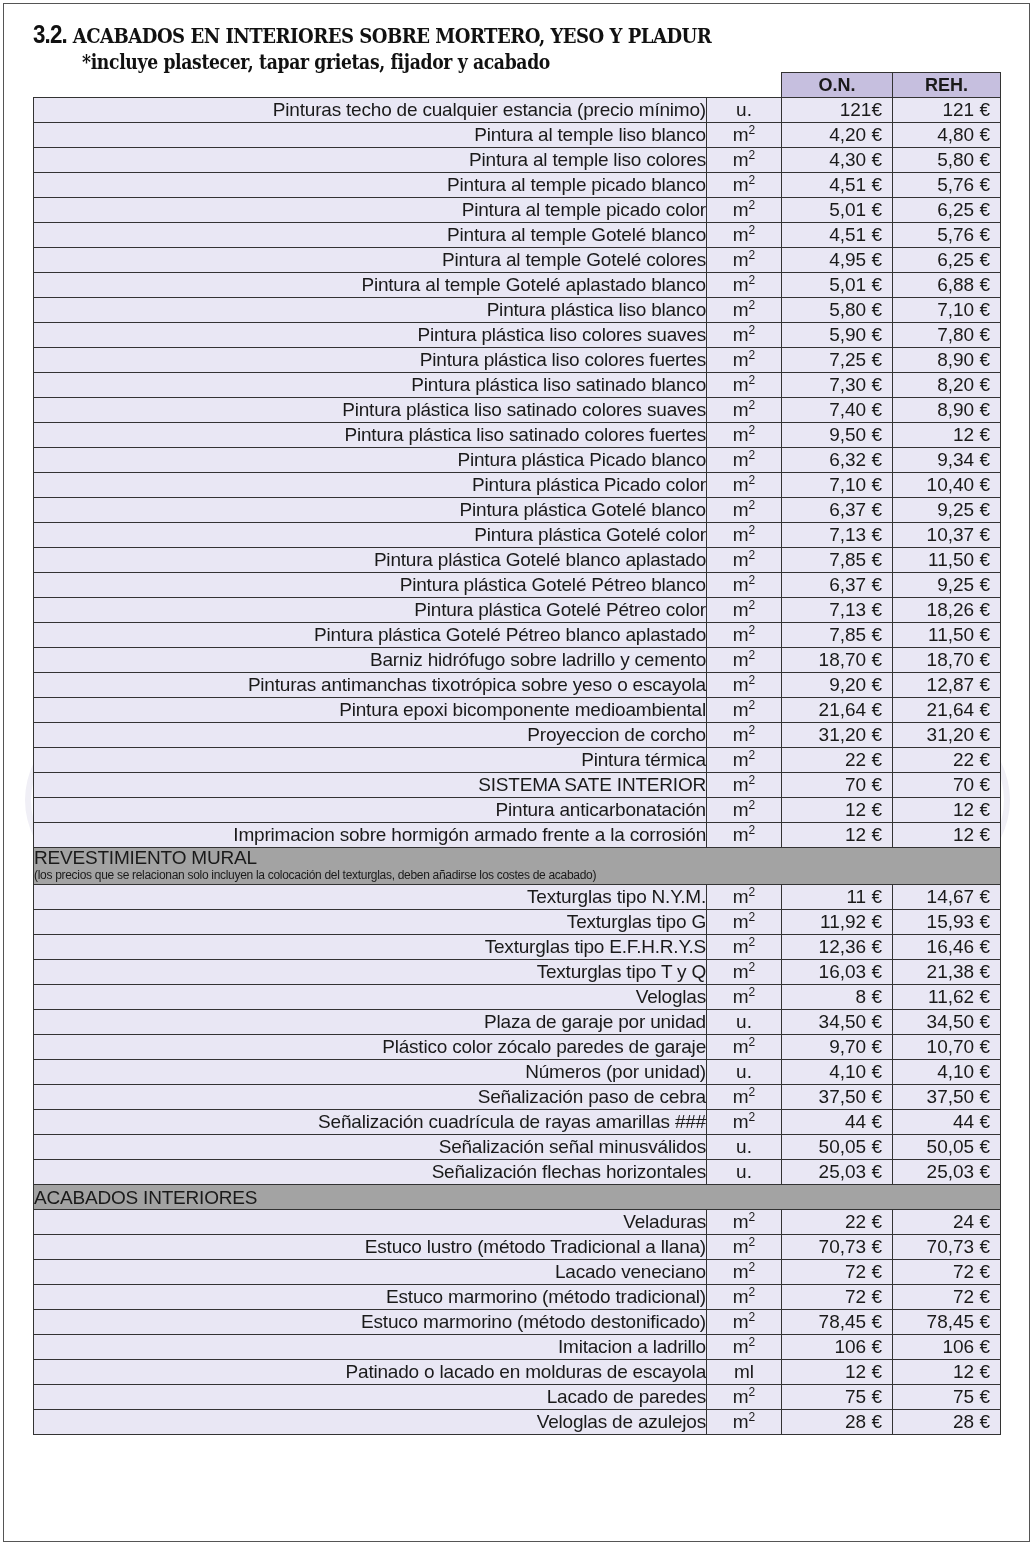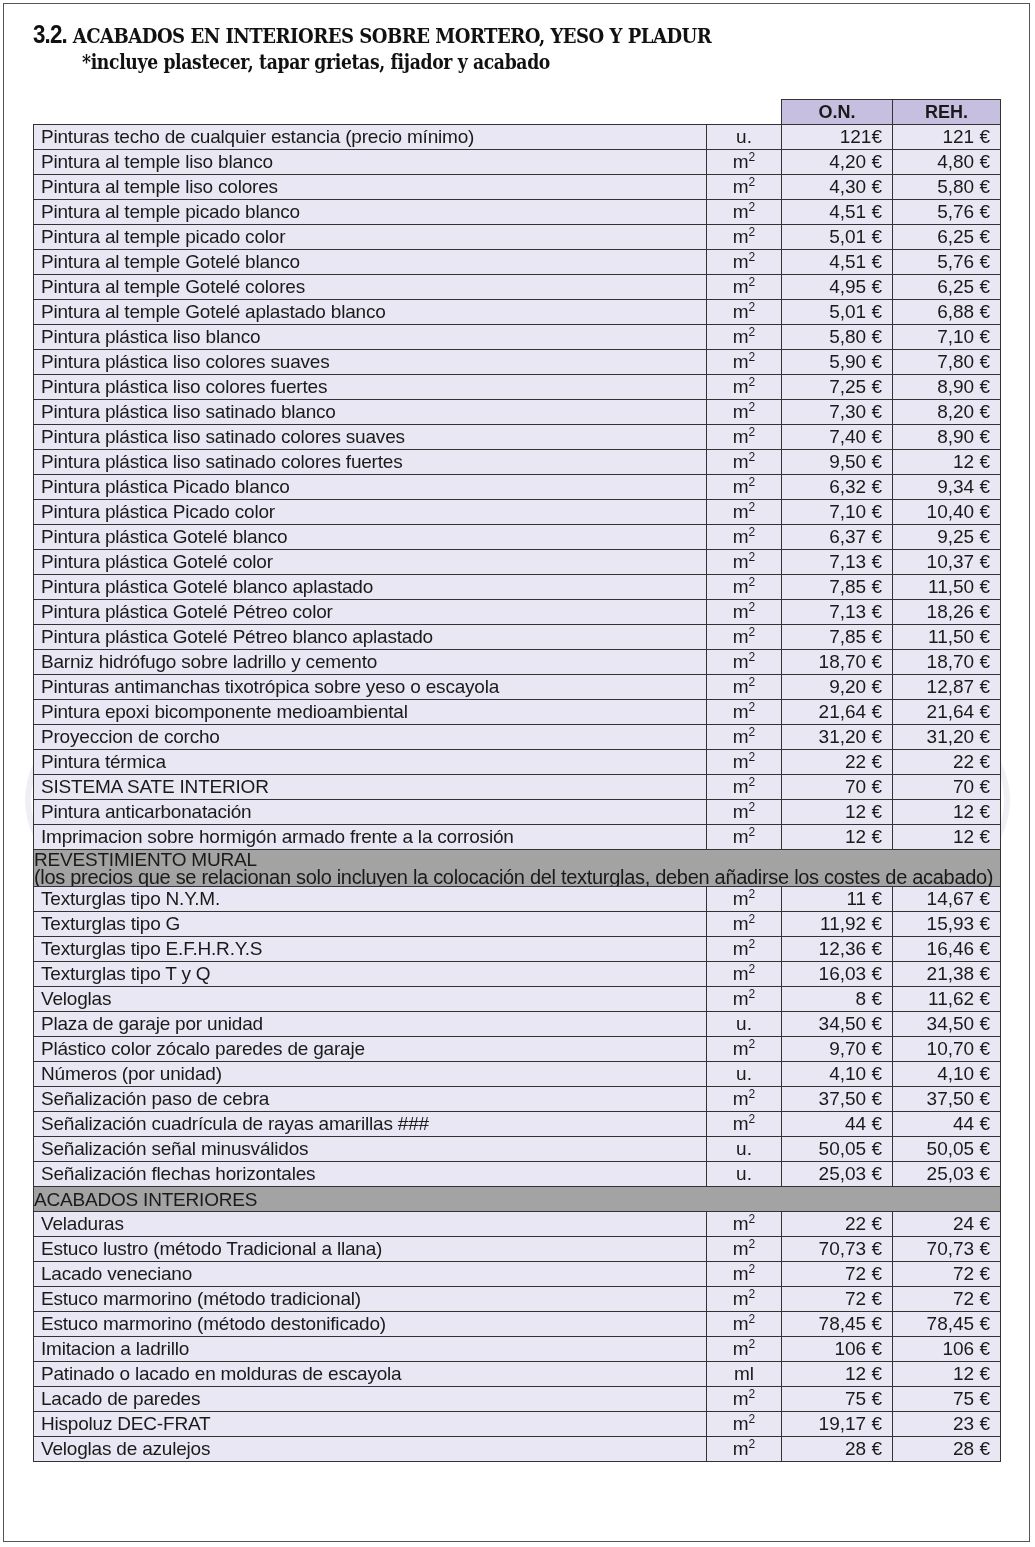--- a/index.html
+++ b/index.html
@@ -2,30 +2,30 @@
 <html><head>
 <meta charset="utf-8">
 <style>
   html, body { margin: 0; padding: 0; background: #ffffff; }
   body { width: 1035px; height: 1547px; position: relative; overflow: hidden; font-family: "Liberation Sans", sans-serif; }
   .frame { position: absolute; left: 3px; top: 3px; width: 1027px; height: 1539px; border: 1px solid #555; box-sizing: border-box; }
   .watermark { position: absolute; left: 25px; top: 600px; width: 985px; height: 400px; border: 6px solid #f0eff6; border-radius: 50%; box-sizing: border-box; }
   .title { position: absolute; left: 33px; top: 19px; font-family: "DejaVu Serif", serif; font-weight: bold; font-size: 21px; color: #111; letter-spacing: -0.6px; white-space: nowrap; transform: scaleX(0.86); transform-origin: left top; }
   .title .num { font-family: "Liberation Sans", sans-serif; font-size: 26px; letter-spacing: -1px; }
   .subtitle { position: absolute; left: 82px; top: 50px; font-family: "DejaVu Serif", serif; font-weight: bold; font-size: 20px; color: #111; letter-spacing: -0.4px; white-space: nowrap; transform: scaleX(0.86); transform-origin: left top; }
-  table.price { position: absolute; left: 33px; top: 99px; border-collapse: collapse; table-layout: fixed; width: 967px; }
+  table.price { position: absolute; left: 33px; top: 72px; border-collapse: collapse; table-layout: fixed; width: 967px; }
   table.price td { height: 24px; padding: 0; font-size: 19px; color: #1a1a1a; border: 1px solid #333; background: #e9e7f4; white-space: nowrap; overflow: hidden; line-height: 24px; }
   col.c-desc { width: 673px; } col.c-unit { width: 75px; } col.c-on { width: 111px; } col.c-reh { width: 108px; }
-  td.desc { padding-left: 7px !important; letter-spacing: -0.2px; }
+  td.desc { padding-left: 7px !important; letter-spacing: -0.2px; text-align: right; }
   td.unit { text-align: center; }
   td.val { text-align: right; padding-right: 10px !important; }
   tr.head td.blank { border: none; background: transparent; }
   tr.head td.colhead { background: #c6bfdf; font-weight: bold; text-align: center; font-size: 18px; border: 1px solid #333; }
   tr.section td { background: #a3a3a3; padding-left: 0; letter-spacing: -0.2px; }
-  tr.section td .note { display: block; font-size: 20px; line-height: 17px; letter-spacing: -0.3px; }
+  tr.section td .note { display: block; font-size: 12px; line-height: 17px; letter-spacing: -0.3px; }
   tr.section td .sec-title { display: block; line-height: 19px; }
   sup { font-size: 12px; vertical-align: 7px; line-height: 0; }
 </style>
 </head>
 <body>
 
 <div class="frame"></div>
 <div class="watermark"></div>
 
 <div class="title">
@@ -156,20 +156,26 @@
         <td class="val">7,13 €</td>
         <td class="val">10,37 €</td>
       </tr>
       <tr>
         <td class="desc">Pintura plástica Gotelé blanco aplastado</td>
         <td class="unit">m<sup>2</sup></td>
         <td class="val">7,85 €</td>
         <td class="val">11,50 €</td>
       </tr>
       <tr>
+        <td class="desc">Pintura plástica Gotelé Pétreo blanco</td>
+        <td class="unit">m<sup>2</sup></td>
+        <td class="val">6,37 €</td>
+        <td class="val">9,25 €</td>
+      </tr>
+      <tr>
         <td class="desc">Pintura plástica Gotelé Pétreo color</td>
         <td class="unit">m<sup>2</sup></td>
         <td class="val">7,13 €</td>
         <td class="val">18,26 €</td>
       </tr>
       <tr>
         <td class="desc">Pintura plástica Gotelé Pétreo blanco aplastado</td>
         <td class="unit">m<sup>2</sup></td>
         <td class="val">7,85 €</td>
         <td class="val">11,50 €</td>
@@ -347,25 +353,19 @@
         <td class="val">12 €</td>
         <td class="val">12 €</td>
       </tr>
       <tr>
         <td class="desc">Lacado de paredes</td>
         <td class="unit">m<sup>2</sup></td>
         <td class="val">75 €</td>
         <td class="val">75 €</td>
       </tr>
       <tr>
-        <td class="desc">Hispoluz DEC-FRAT</td>
-        <td class="unit">m<sup>2</sup></td>
-        <td class="val">19,17 €</td>
-        <td class="val">23 €</td>
-      </tr>
-      <tr>
         <td class="desc">Veloglas de azulejos</td>
         <td class="unit">m<sup>2</sup></td>
         <td class="val">28 €</td>
         <td class="val">28 €</td>
       </tr>
     </tbody>
 </table>
 
 </body></html>

